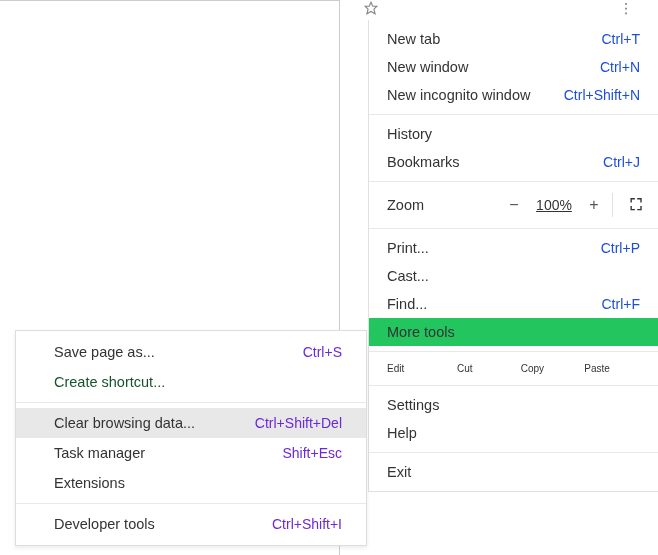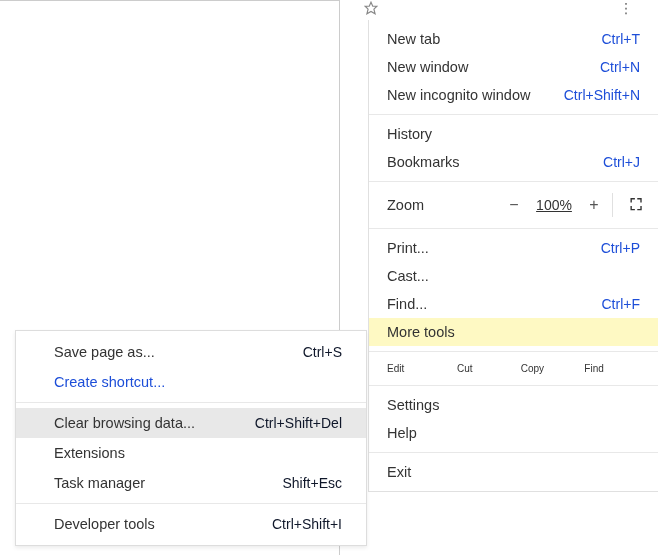--- a/index.html
+++ b/index.html
@@ -57,21 +57,21 @@
       display: flex;
       justify-content: space-between;
       align-items: center;
       padding: 6px 18px 6px 18px;
       font-size: 14.5px;
       color: #333;
       cursor: default;
       white-space: nowrap;
     }
     .menu-item.hovered {
-      background: #fef9c3;
+      background: #22c55e;
     }
     .menu-item .shortcut {
       color: #1d4ed8;
       font-size: 14px;
     }
     .zoom-row {
       display: flex;
       align-items: center;
       padding: 6px 0 6px 18px;
       font-size: 14.5px;
@@ -123,23 +123,23 @@
       padding: 6px 0;
     }
     .submenu-item {
       display: flex;
       justify-content: space-between;
       align-items: center;
       padding: 7px 24px 7px 38px;
       font-size: 14.5px;
       color: #333;
     }
-    .submenu-item.disabled { color: #1d4ed8; }
+    .submenu-item.disabled { color: #14532d; }
     .submenu-item.hovered { background: #e8e8e8; }
-    .submenu-item .shortcut { color: #0f172a; font-size: 14px; }
+    .submenu-item .shortcut { color: #6d28d9; font-size: 14px; }
     .submenu-divider {
       height: 1px;
       background: #e8e8e8;
       margin: 5px 0;
     }
     .star-icon svg { width: 14px; height: 14px; display: block; }
   </style>
 </head>
 <body>
 
@@ -208,21 +208,21 @@
     <div class="menu-item hovered">
       <span>More tools</span>
     </div>
   </div>
 
   <div class="menu-section">
     <div class="edit-row">
       <span class="edit-label">Edit</span>
       <span class="edit-action">Cut</span>
       <span class="edit-action">Copy</span>
-      <span class="edit-action">Find</span>
+      <span class="edit-action">Paste</span>
     </div>
   </div>
 
   <div class="menu-section">
     <div class="menu-item">
       <span>Settings</span>
     </div>
     <div class="menu-item">
       <span>Help</span>
     </div>
@@ -243,24 +243,24 @@
   </div>
   <div class="submenu-item disabled">
     <span>Create shortcut...</span>
   </div>
   <div class="submenu-divider"></div>
   <div class="submenu-item hovered">
     <span>Clear browsing data...</span>
     <span class="shortcut">Ctrl+Shift+Del</span>
   </div>
   <div class="submenu-item">
-    <span>Extensions</span>
-  </div>
-  <div class="submenu-item">
     <span>Task manager</span>
     <span class="shortcut">Shift+Esc</span>
   </div>
+  <div class="submenu-item">
+    <span>Extensions</span>
+  </div>
   <div class="submenu-divider"></div>
   <div class="submenu-item">
     <span>Developer tools</span>
     <span class="shortcut">Ctrl+Shift+I</span>
   </div>
 </div>
 
 </body></html>

